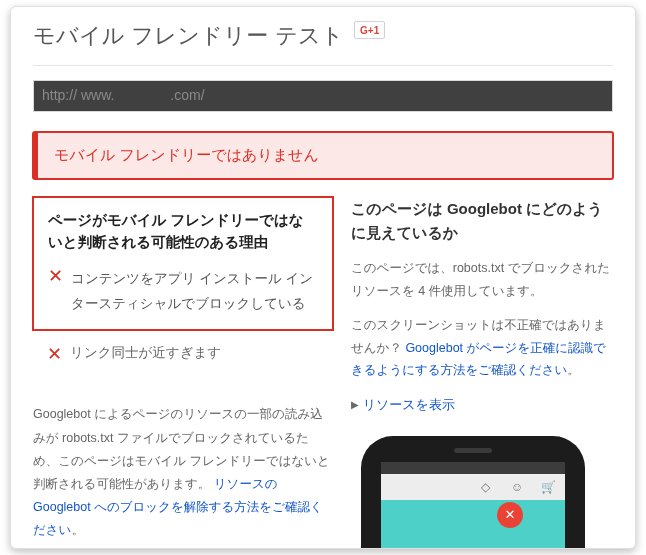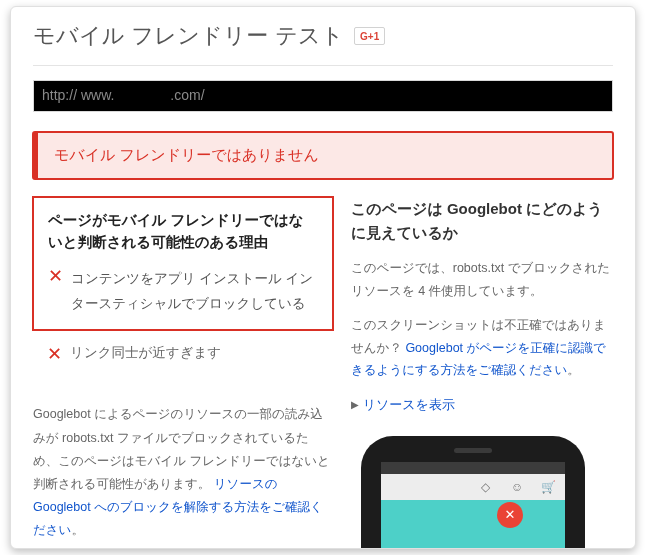--- a/index.html
+++ b/index.html
@@ -1,23 +1,23 @@
 <!DOCTYPE html>
 <html><head>
 <meta charset="utf-8">
 <style>
 *{box-sizing:border-box;margin:0;padding:0}
 body{background:#fff;font-family:Arial,"Hiragino Kaku Gothic ProN","Hiragino Sans",Meiryo,sans-serif;width:646px;height:555px;overflow:hidden}
 .win{position:relative;margin:6px 10px;width:626px;height:543px;background:#fff;border:1px solid #e0e0e0;box-shadow:0 3px 8px rgba(0,0,0,.25);border-radius:6px;overflow:hidden}
 .pad{padding:14px 22px 0 22px}
-.hdr{display:flex;align-items:center;gap:10px}
+.hdr{display:flex;align-items:flex-start;gap:10px}
 h1{font-size:22px;font-weight:400;color:#555;letter-spacing:.02em}
 .gplus{display:inline-flex;align-items:center;gap:1px;border:1px solid #d2d2d2;border-radius:2px;padding:0 5px;height:18px;font-size:10px;color:#db4437;font-weight:bold;background:#fff}
 hr.sep{border:none;border-top:1px solid #e4e4e4;margin:14px 0 14px 0}
-.urlbox{border:1px solid #d9d9d9;background:#000000;padding:6px 8px;font-size:14px;color:#8a8a8a;width:100%}
+.urlbox{border:1px solid #d9d9d9;background:#404040;padding:6px 8px;font-size:14px;color:#8a8a8a;width:100%}
 .result{margin-top:20px;border-left:5px solid #d93025;background:#fce8e6;padding:14px 16px;border-radius:2px;outline:2px solid #d93025;outline-offset:-1px}
 .result-text{color:#d93025;font-size:15px;font-weight:normal}
 .two{display:flex;gap:18px;margin-top:18px}
 .col-l{width:300px}
 .col-r{flex:1}
 .box{border:1px solid #dcdcdc;padding:12px 14px;background:#fff;outline:2px solid #d93025;outline-offset:-1px}
 .box h2{font-size:14.5px;font-weight:bold;color:#222;line-height:1.5}
 .fail{display:flex;gap:8px;margin-top:12px;font-size:13.5px;color:#555;line-height:1.9}
 .xicon{color:#d93025;font-size:18px;line-height:1.2;flex-shrink:0}
 .plain-fail{display:flex;gap:8px;margin:10px 0 0 0;padding:4px 14px;font-size:13.5px;color:#666}

